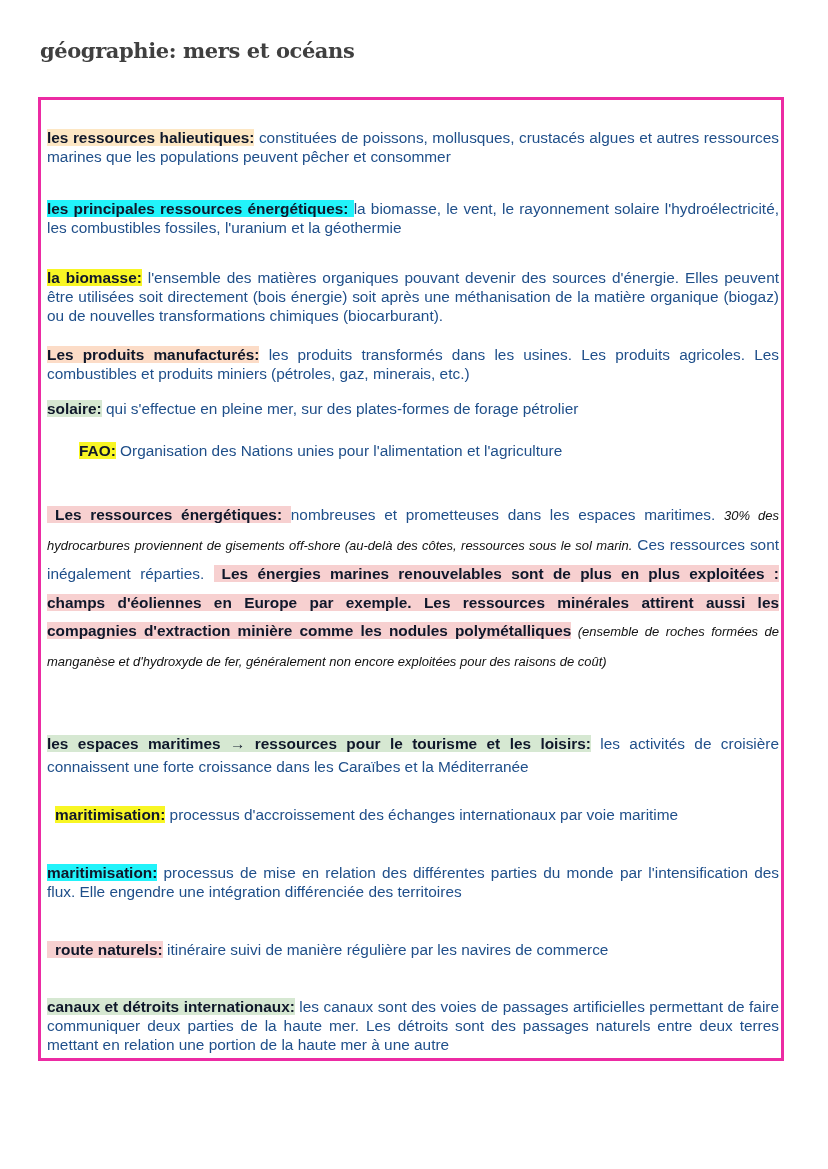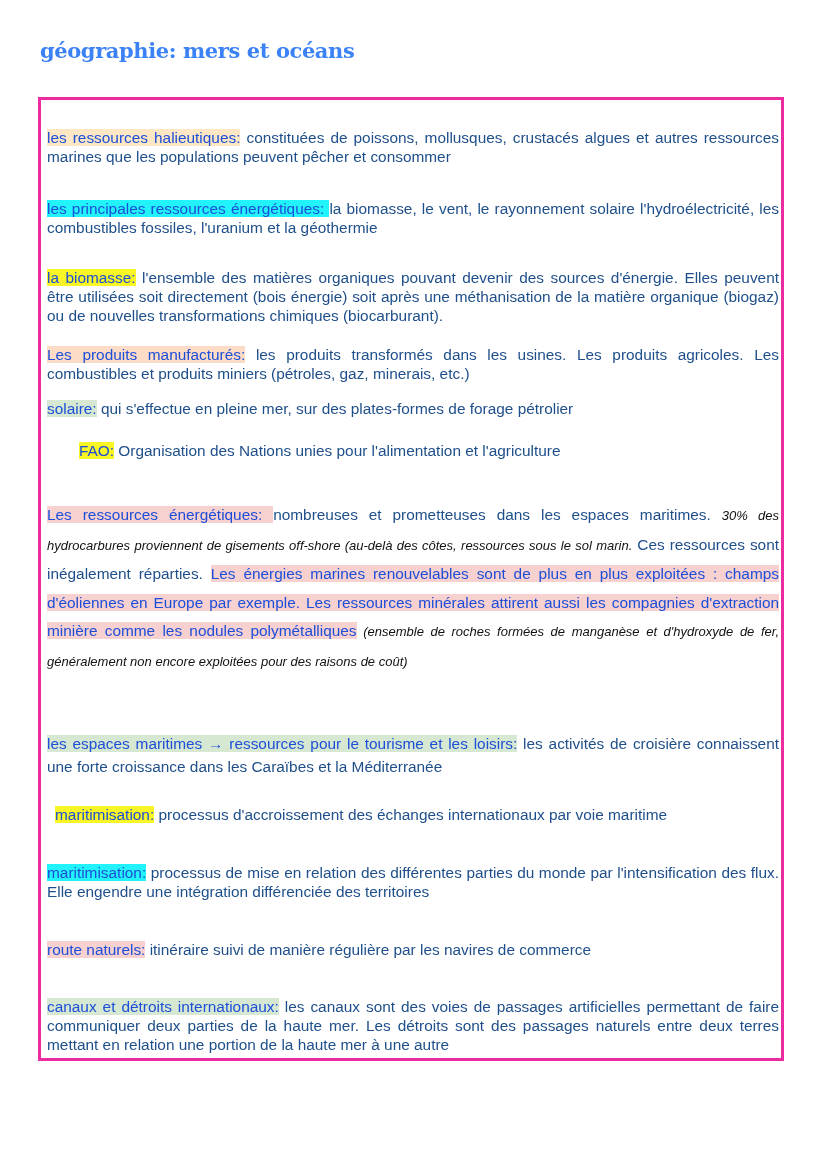--- a/index.html
+++ b/index.html
@@ -1,26 +1,26 @@
 <!DOCTYPE html>
 <html><head>
 <meta charset="utf-8">
 <style>
   html, body { margin:0; padding:0; background:#ffffff; }
   body { width:828px; height:1169px; position:relative; overflow:hidden; font-family:"Liberation Sans", sans-serif; }
-  .title { position:absolute; left:40px; top:38px; font-family:"DejaVu Serif", serif; font-weight:bold; font-size:21px; color:#3b82f6; letter-spacing:-0.4px; }
+  .title { position:absolute; left:40px; top:38px; font-family:"DejaVu Serif", serif; font-weight:bold; font-size:21px; color:#404040; letter-spacing:-0.4px; }
   .box { position:absolute; left:38px; top:97px; width:746px; height:964px; border:3px solid #ec2ba3; box-sizing:border-box; }
   .entry { position:absolute; left:47px; width:732px; font-size:15.4px; line-height:19px; color:#1f4f8a; text-align:justify; }
-  .term { font-weight:normal; color:#1d4ed8; }
+  .term { font-weight:bold; color:#0f172a; }
   .hl-peach { background:#fde7c4; }
   .hl-cyan { background:#22f3fa; }
   .hl-yellow { background:#f8f624; }
   .hl-orange { background:#fcdcc7; }
   .hl-green { background:#d6e8d2; }
-  .hl-pink { background:#f7d0d0; }
+  .hl-pink { background:#f7d0d0;padding-left:8px; }
   .italic-black { font-style:italic; color:#111; font-size:13px; }
   .dense { line-height:28.5px; }
 </style>
 </head>
 <body>
 
 <div class="title">géographie: mers et océans</div>
 
 <div class="box"></div>
 

